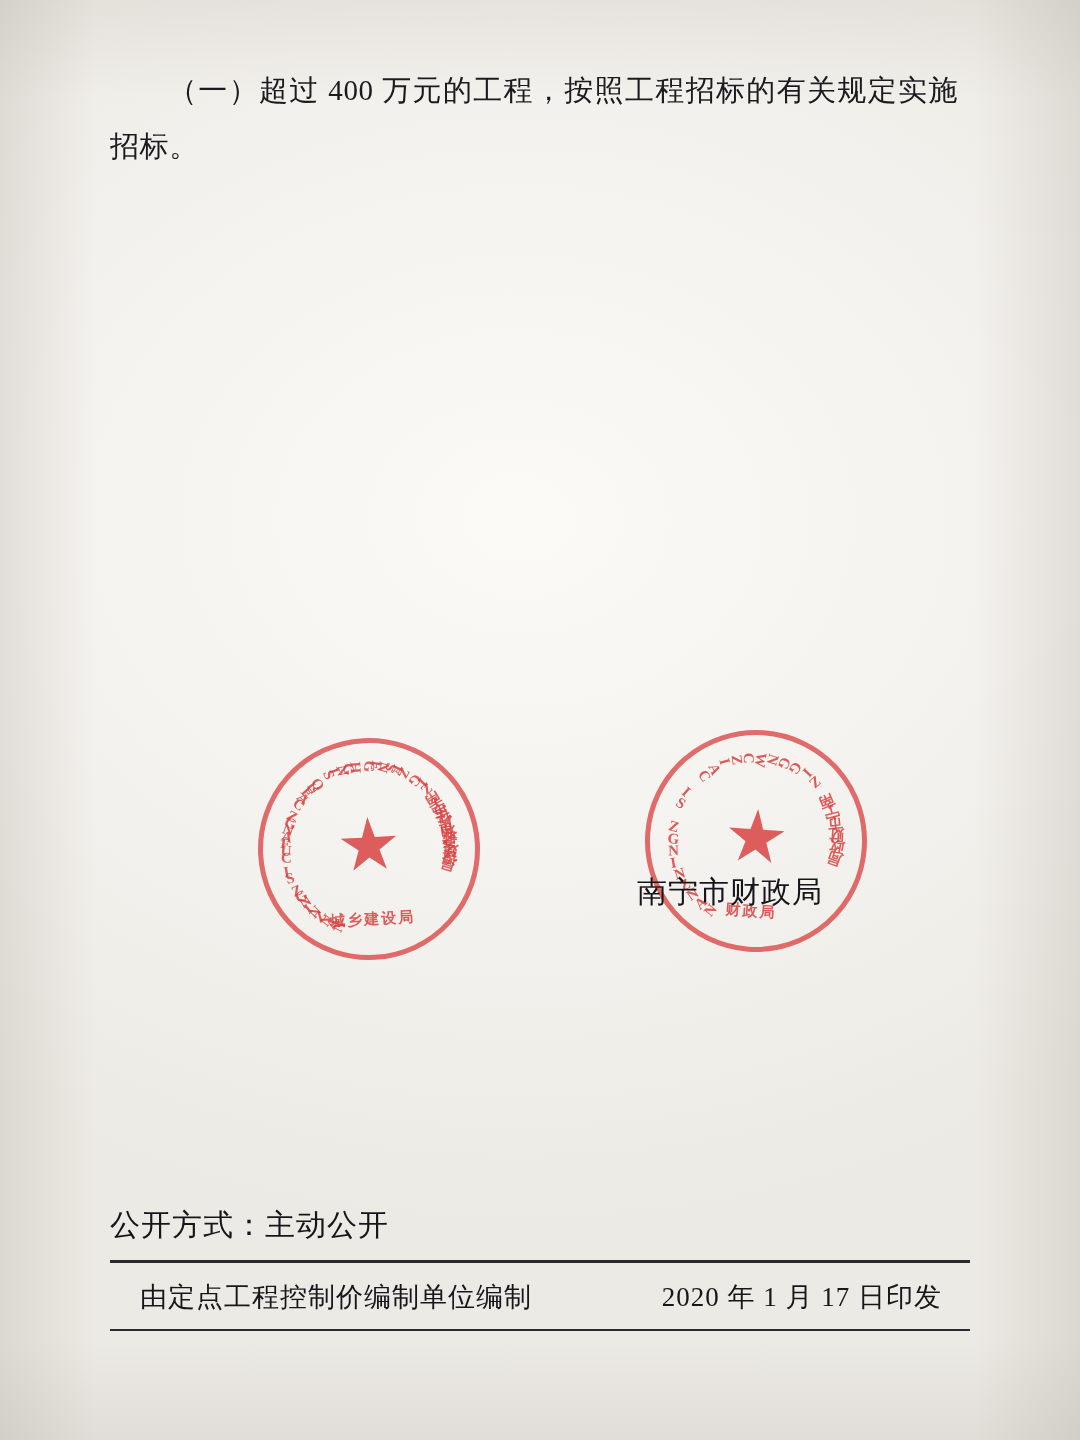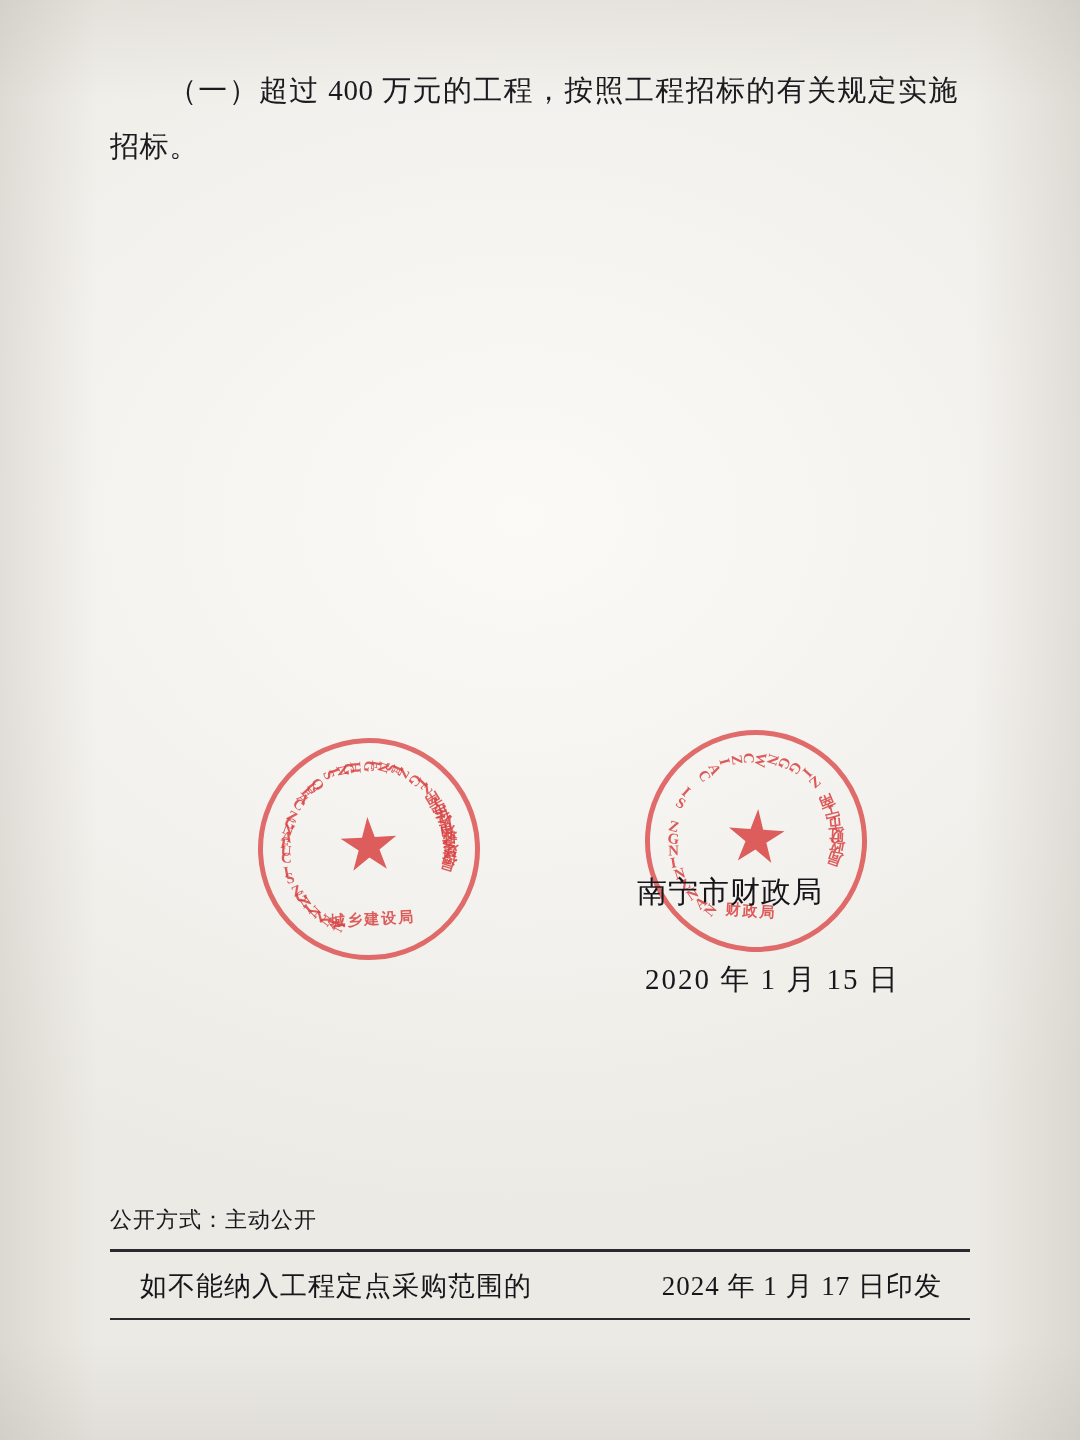--- a/index.html
+++ b/index.html
@@ -132,21 +132,21 @@
   }
 
   
   .footer {
     position: absolute;
     left: 110px;
     top: 1205px;
     width: 860px;
   }
   .disclose-line {
-    font-size: 22px;
+    font-size: 30px;
     color: #15151a;
     letter-spacing: 1px;
     padding-bottom: 14px;
   }
   .rule {
     height: 3px;
     background: #2a2a2e;
     width: 860px;
   }
   .footer-row {
@@ -269,26 +269,25 @@
           <span style="transform: rotate(80deg) translate(0px, -88px) rotate(90deg);">市</span>
           <span style="transform: rotate(88.3333deg) translate(0px, -88px) rotate(90deg);">财</span>
           <span style="transform: rotate(96.6667deg) translate(0px, -88px) rotate(90deg);">政</span>
           <span style="transform: rotate(105deg) translate(0px, -88px) rotate(90deg);">局</span>
         </div>
       <div class="seal-star"></div>
       <div class="seal-bottom-text">财政局</div>
     </div>
 
     <div class="org-name" id="org-right">南宁市财政局</div>
-    <div class="sign-date">2020 年 1 月 15 日</div>
   </div>
 
   <div class="footer">
     <div class="disclose-line">公开方式：主动公开</div>
     <div class="rule"></div>
     <div class="footer-row">
-      <span>如不能纳入工程定点采购范围的</span>
-      <span>2024 年 1 月 17 日印发</span>
+      <span>由定点工程控制价编制单位编制</span>
+      <span>2020 年 1 月 17 日印发</span>
     </div>
     <div class="rule-thin"></div>
   </div>
 
 </div>
 
 </body></html>

